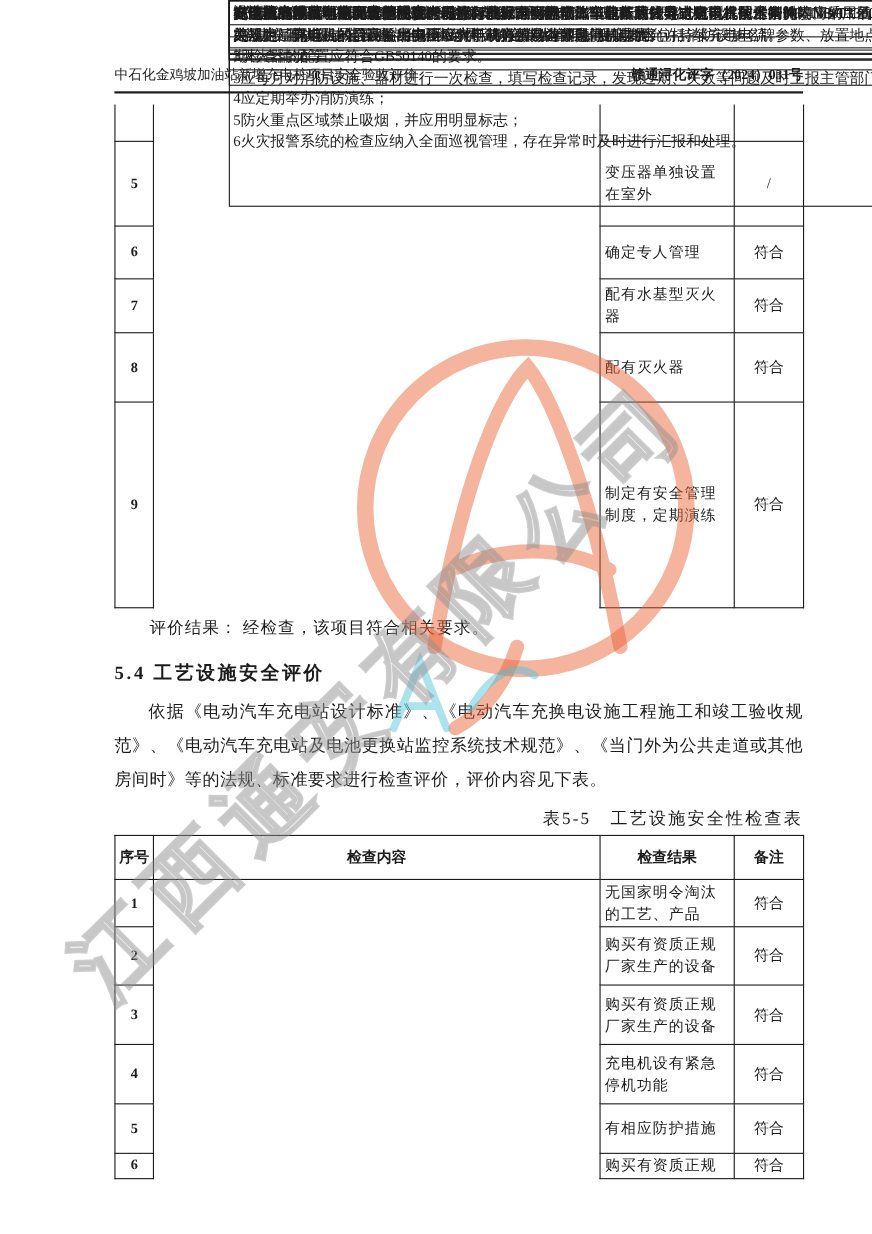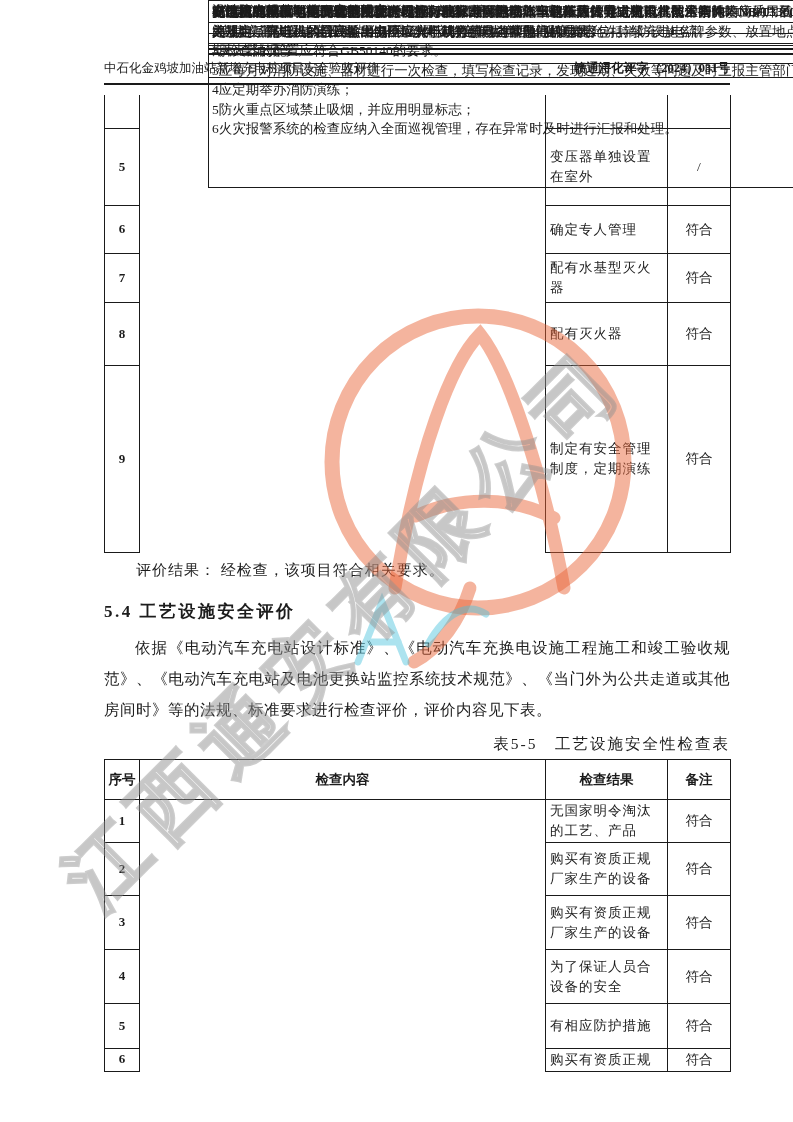--- a/index.html
+++ b/index.html
@@ -210,21 +210,21 @@
               <div>充电机的输出电流优选范围参考现行行业标准《电动汽车非车载传导式充电机技术条件》NB/T33001 的有关规定，充电机的最高输出电流应大于或等于动力蓄电池的最大允许持续充电电流。</div>
             </td>
             <td class="result">购买有资质正规厂家生产的设备</td>
             <td class="remark">符合</td>
           </tr>
           <tr>
             <td class="num">4</td>
             <td class="content">
               <div>充电机的具体功能要求参照现行行业标准《电动汽车非车载传导式充电机技术条件》NB/T33001 的有关规定，为了保证人员合设备的安全，充电机必须具备紧急停机功能。</div>
             </td>
-            <td class="result">为了保证人员合设备的安全</td>
+            <td class="result">充电机设有紧急停机功能</td>
             <td class="remark">符合</td>
           </tr>
           <tr>
             <td class="num">5</td>
             <td class="content">
               <div>在选择充电机时，应特别注意充电接口的安全防护措施，包括防触电、防雨、防尘措施等</div>
             </td>
             <td class="result">有相应防护措施</td>
             <td class="remark">符合</td>
           </tr>

